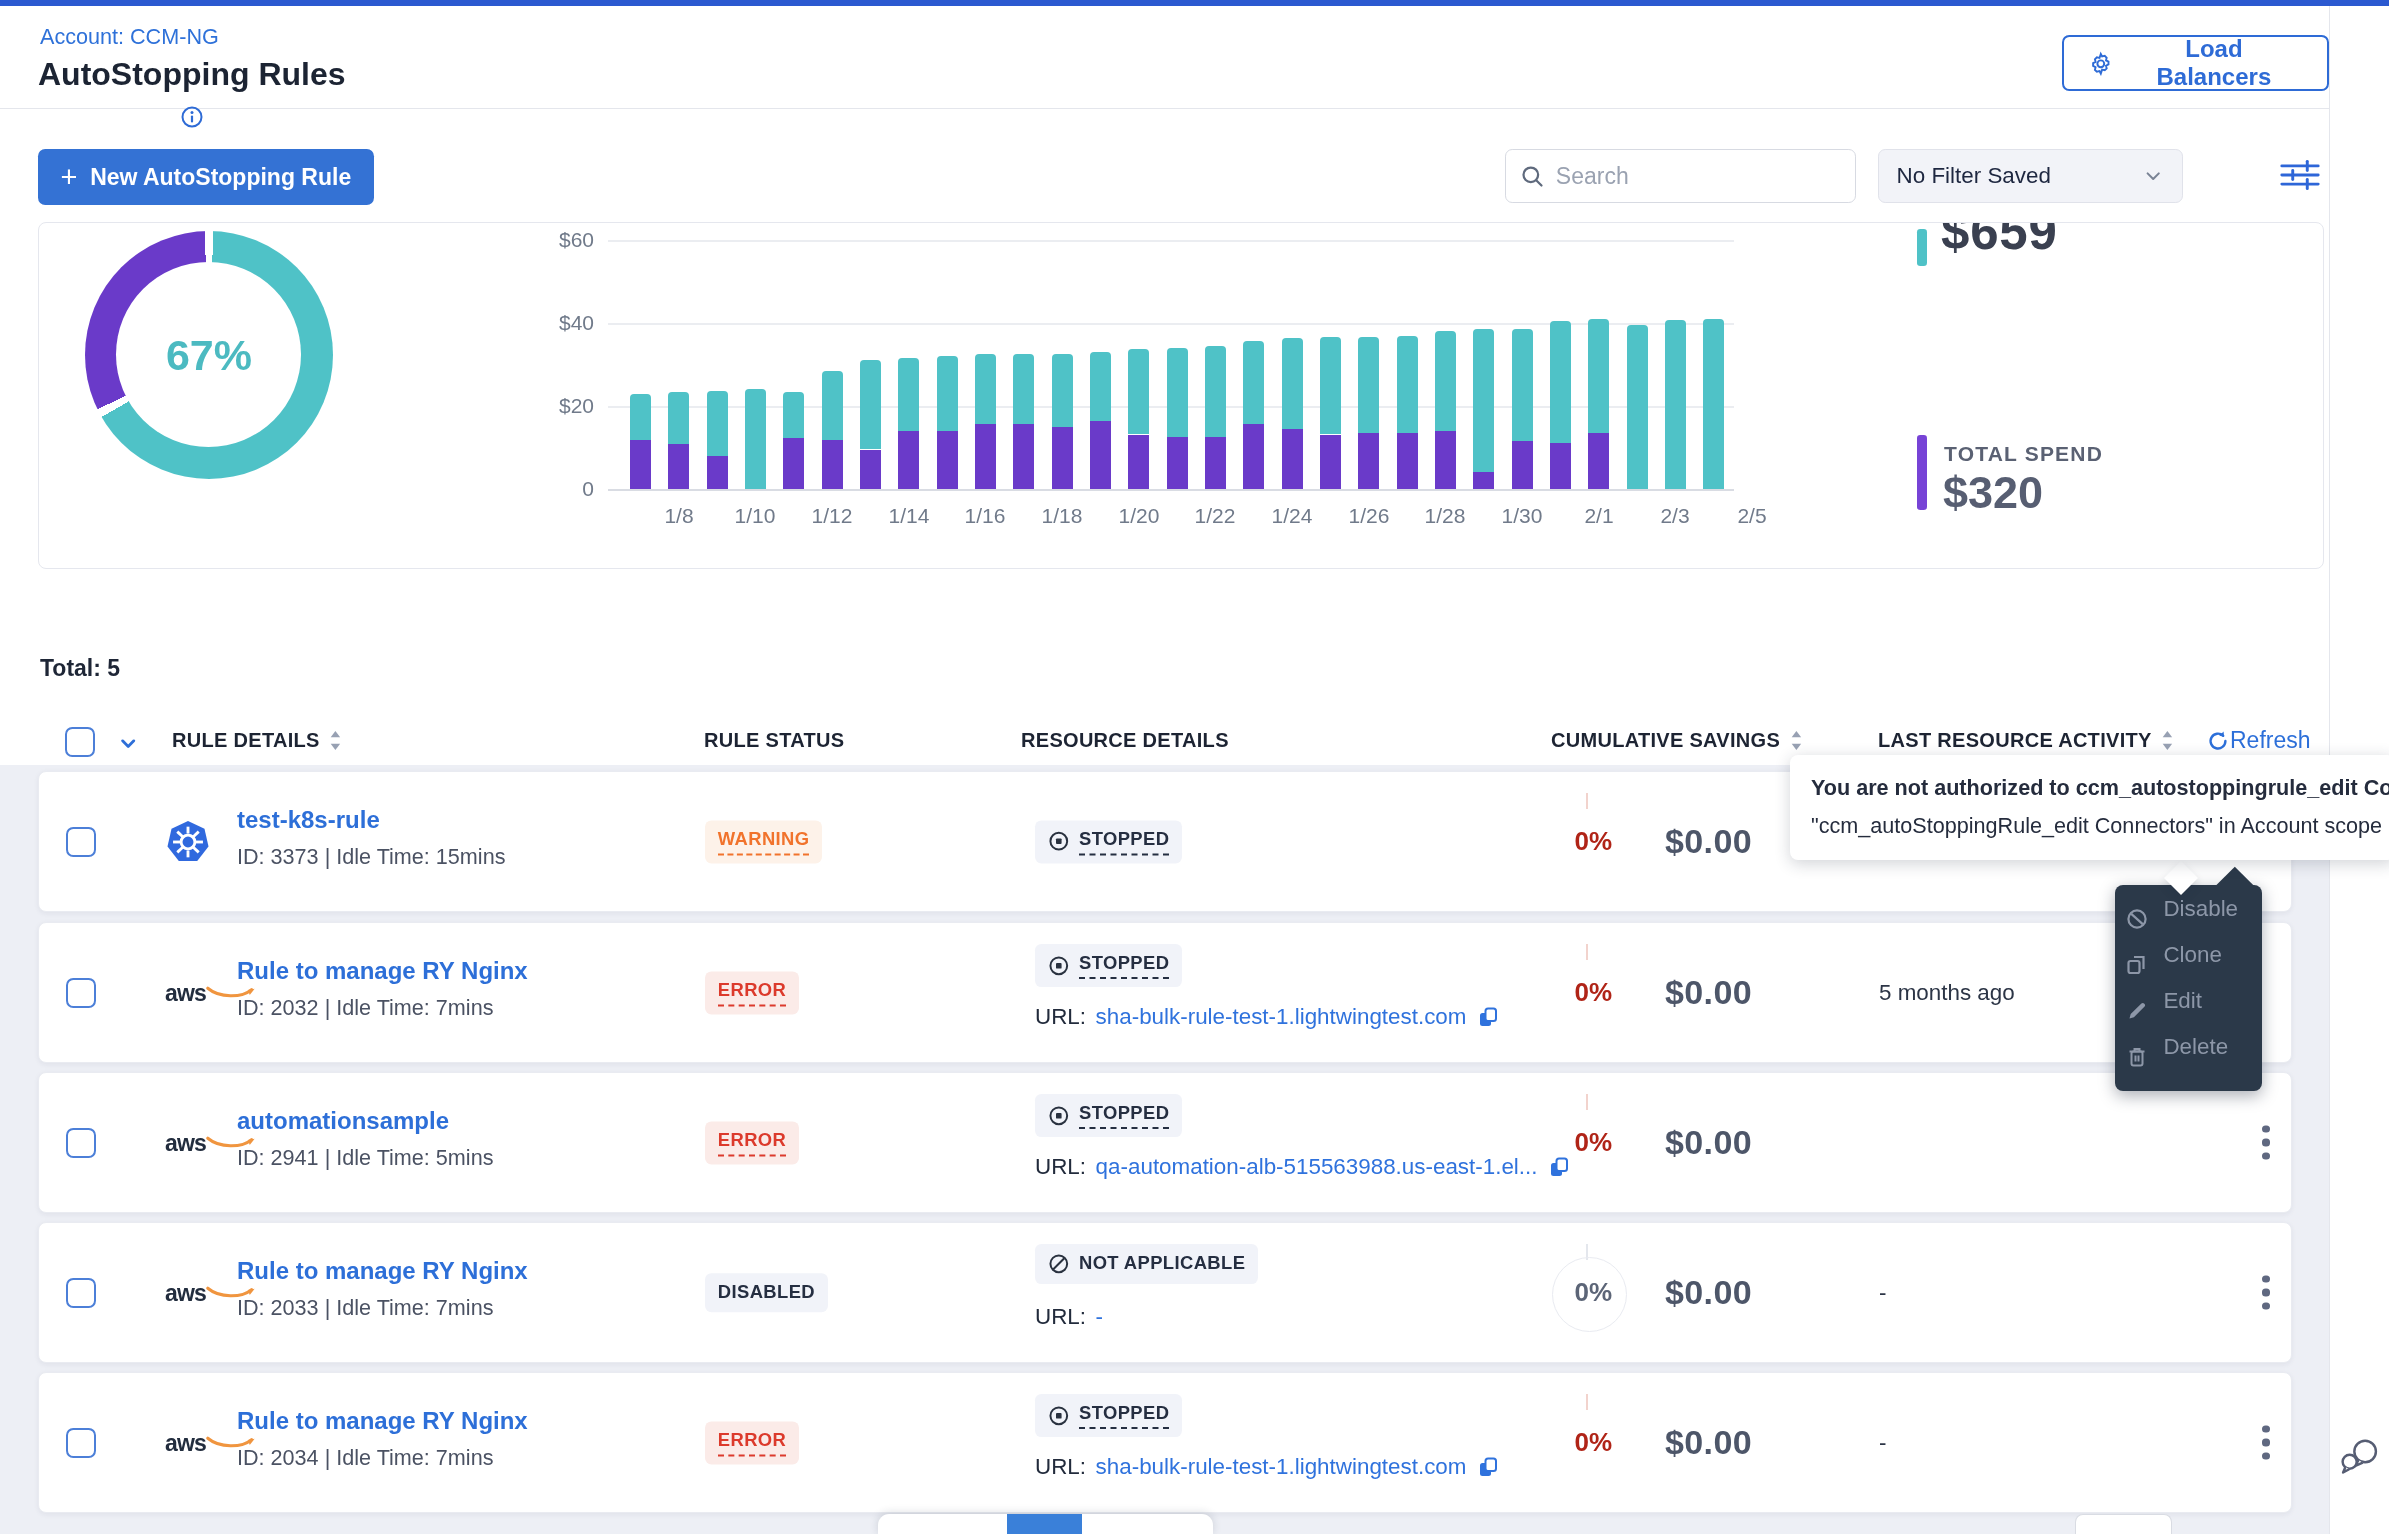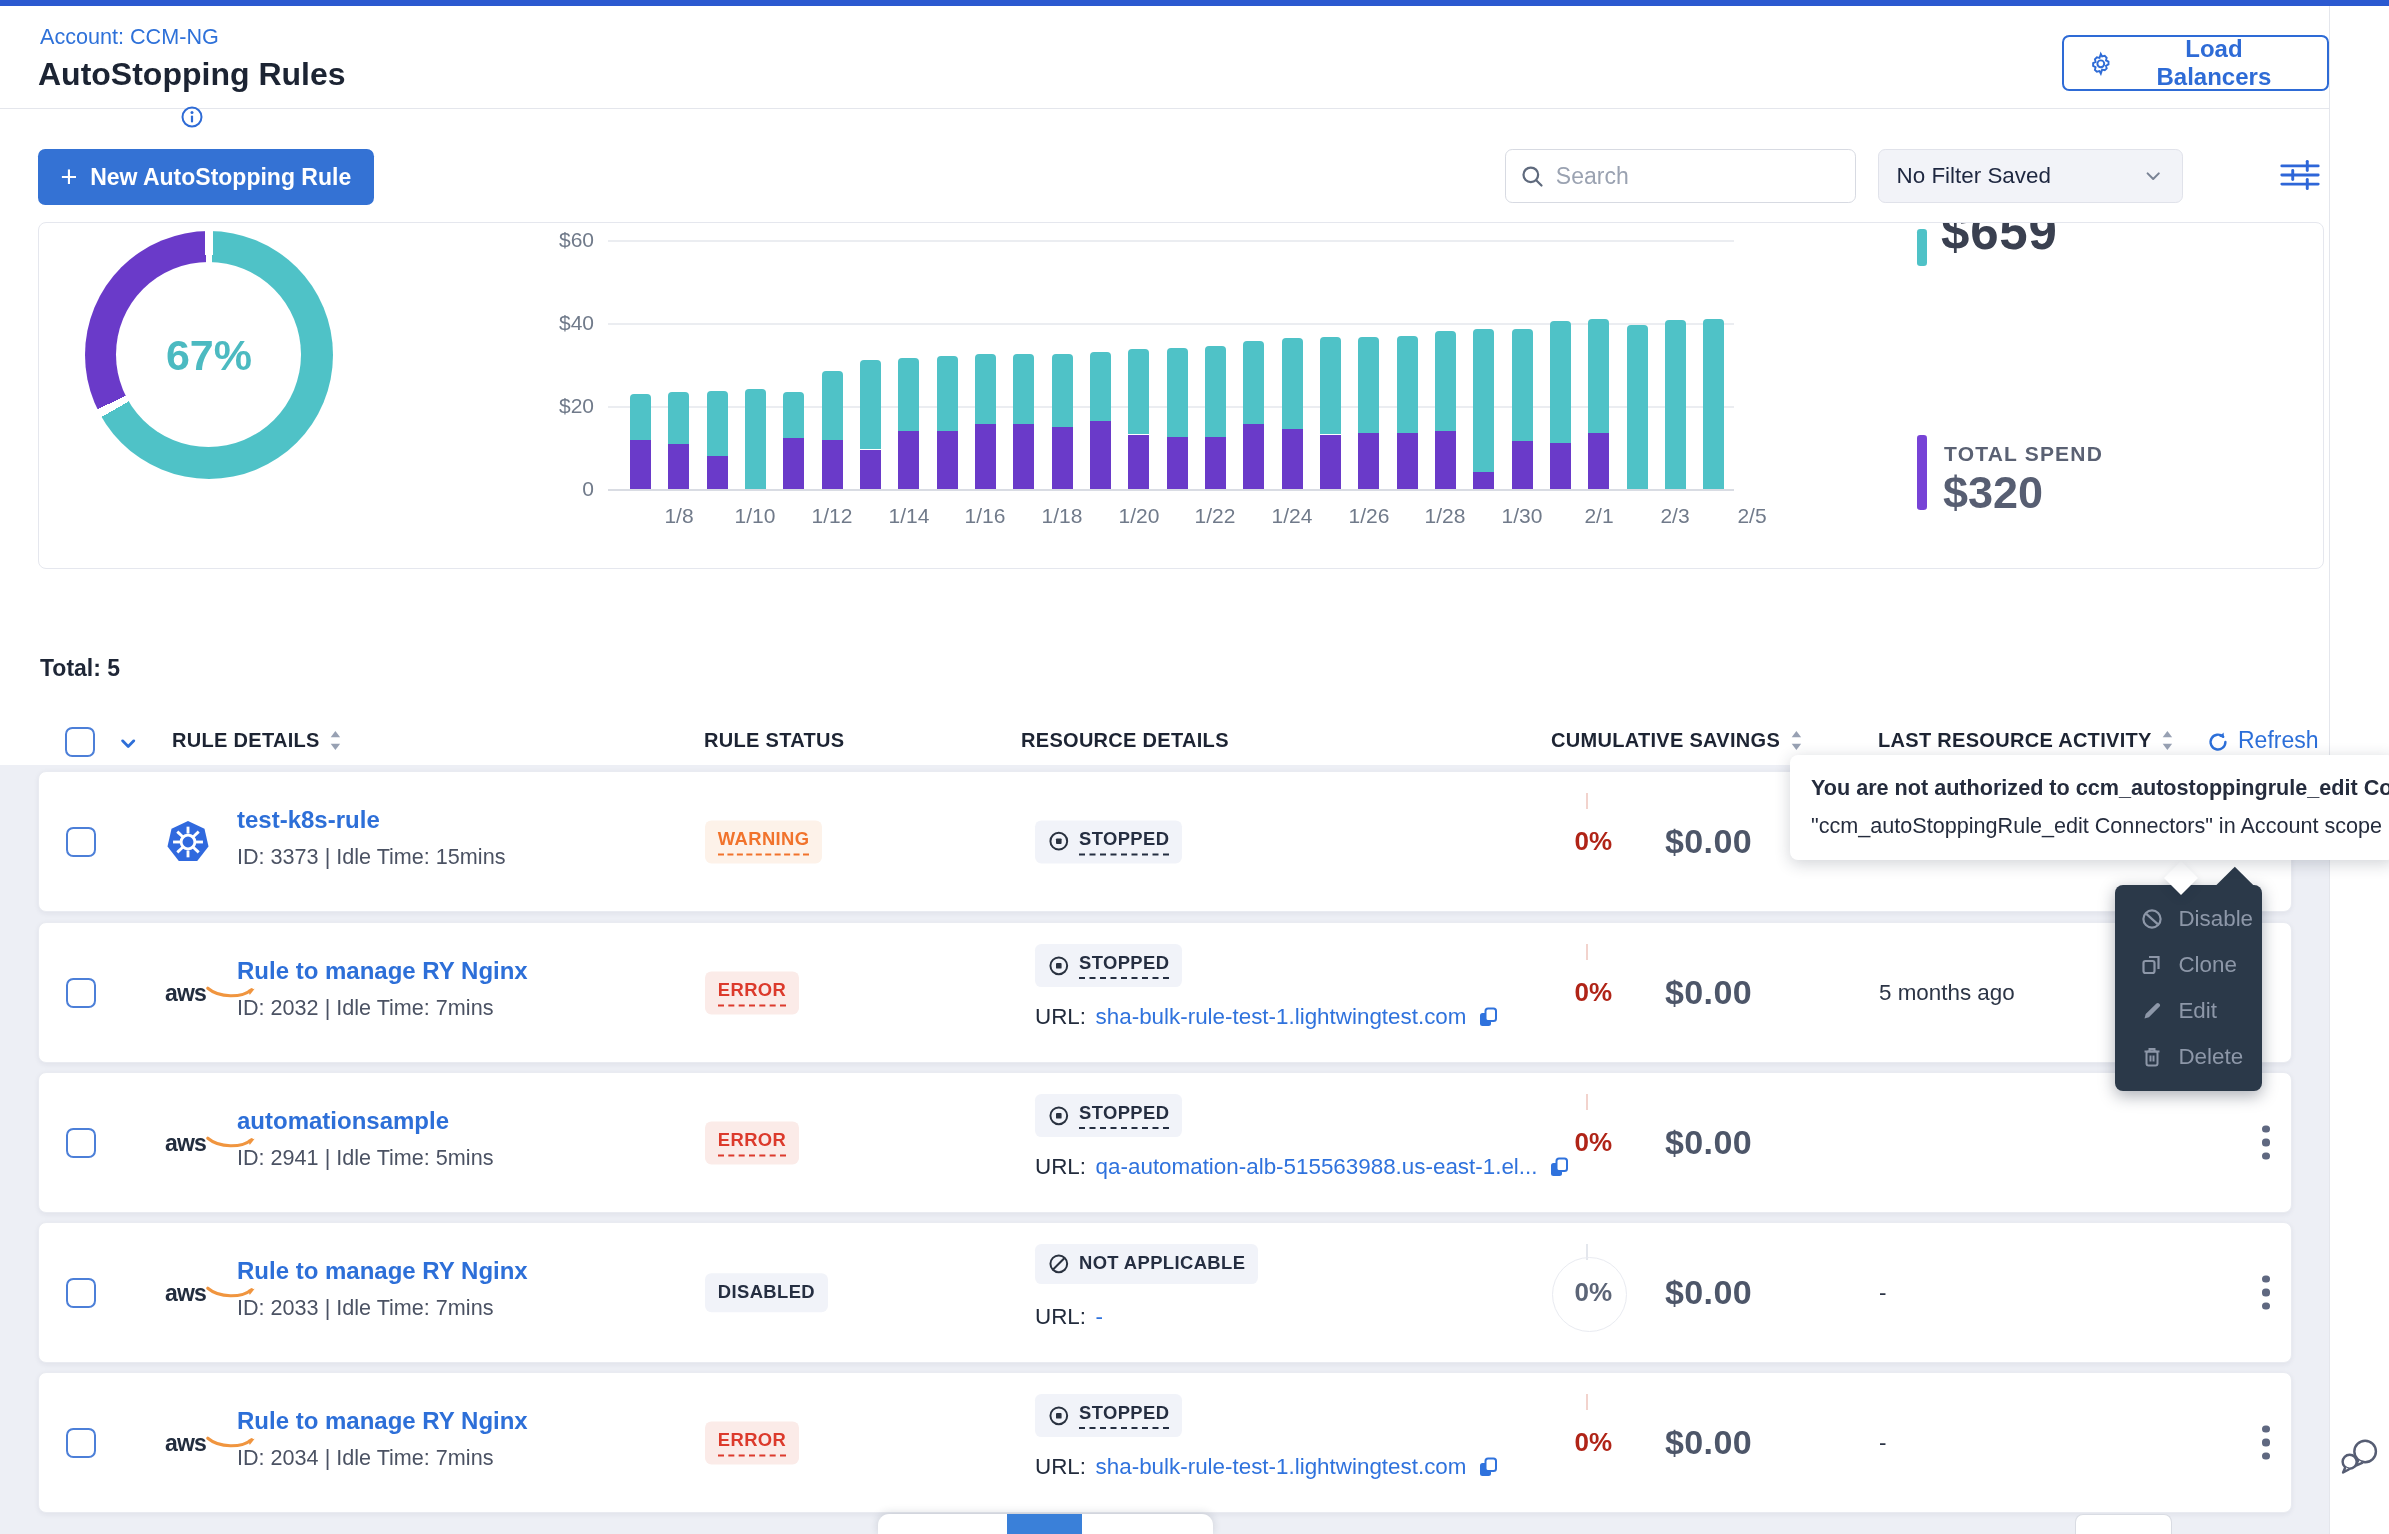--- a/index.html
+++ b/index.html
@@ -41,21 +41,21 @@
   .savings-marker{position:absolute;left:1878px;top:5.6px;width:10.4px;height:37px;background:#4fc2c7;border-radius:3.2px;}
   .savings-value{position:absolute;left:1902px;top:-21px;font-size:51px;font-weight:700;color:#3a4050;letter-spacing:0.8px;}
   .spend-marker{position:absolute;left:1878px;top:212px;width:10.4px;height:75px;background:#7743d6;border-radius:3.2px;}
   .spend-label{position:absolute;left:1905px;top:219px;font-size:21px;font-weight:700;letter-spacing:1.2px;color:#5a6173;}
   .spend-value{position:absolute;left:1904px;top:244px;font-size:45px;font-weight:700;color:#575e72;}
   
   .total-label{position:absolute;left:40px;top:655px;font-size:23px;font-weight:700;color:#1e2636;}
   .thead{position:absolute;left:0;top:719px;width:2329px;height:46px;background:#fff;}
   .th{position:absolute;top:9.6px;font-size:20px;font-weight:700;color:#1d2433;letter-spacing:0.3px;display:flex;align-items:center;gap:9.6px;}
   .checkbox{width:30px;height:30px;border:2.4px solid #4c7fd8;border-radius:7.2px;background:#fff;box-sizing:border-box;cursor:pointer;}
-  .refresh{position:absolute;left:2206px;top:8px;display:flex;align-items:flex-end;gap:8px;font-size:23px;color:#2c6fd9;cursor:pointer;}
+  .refresh{position:absolute;left:2206px;top:8px;display:flex;align-items:center;font-size:23px;color:#2c6fd9;cursor:pointer;}
   .rows-zone{position:absolute;left:0;top:765px;width:2329px;height:770px;background:#edeff5;}
   .rowcard{position:absolute;left:38px;width:2254px;height:141px;background:#fff;border:0.8px solid #e9ebf1;border-radius:8px;
            box-shadow:0 1.6px 4.8px rgba(30,40,60,.06);box-sizing:border-box;}
   .row-check{position:absolute;left:27px;top:50%;transform:translateY(-50%);}
   .prov-icon{position:absolute;left:126px;top:50%;transform:translateY(-50%);width:53px;display:flex;flex-direction:row;align-items:center;}
   .aws-word{font-size:23px;font-weight:700;color:#222d3e;line-height:21px;letter-spacing:-0.8px;}
   .rule-name{position:absolute;left:198px;top:34px;font-size:24px;font-weight:600;color:#2d6fd8;cursor:pointer;}
   .rule-meta{position:absolute;left:198px;top:72px;font-size:21.6px;color:#4b5263;}
   .statuscell{position:absolute;left:666px;top:50%;transform:translateY(-50%);}
   .badge{display:inline-flex;align-items:center;gap:9.6px;padding:8px 12.8px;border-radius:6.4px;font-size:18.4px;font-weight:700;letter-spacing:0.4px;}
@@ -84,21 +84,21 @@
   
   .tooltip{position:absolute;left:1790px;top:755px;width:605px;background:#fff;border-radius:8px;z-index:40;
            box-shadow:0 3.2px 16px rgba(30,40,60,.20);padding:14.4px 21px;box-sizing:border-box;}
   .tooltip .tline{font-size:21.6px;color:#252c3d;line-height:38px;font-weight:500;white-space:nowrap;}
   .tooltip .tline:first-child{font-weight:700;}
   .caret-white{position:absolute;left:2169px;top:866px;width:24px;height:24px;background:#fff;transform:rotate(45deg);z-index:39;
            box-shadow:3.2px 3.2px 8px rgba(30,40,60,.15);}
   .caret-dark{position:absolute;left:2222px;top:872px;width:25.6px;height:25.6px;background:#2b3949;transform:rotate(45deg);z-index:38;}
   .ctx-menu{position:absolute;left:2115px;top:885px;width:147px;background:#2b3949;border-radius:8px;z-index:37;
            padding:11.2px 0;box-shadow:0 4.8px 16px rgba(20,30,50,.35);}
-  .ctx-item{height:46px;display:flex;align-items:center;gap:14.4px;padding-left:25px;font-size:22.4px;color:#8d97a8;cursor:pointer;}
+  .ctx-item{height:46px;display:flex;gap:14.4px;padding-left:10px;font-size:22.4px;color:#8d97a8;cursor:pointer;}
   
   .pagination{position:absolute;left:878px;top:1514px;width:335px;height:21px;background:#fff;border-radius:11.2px 11.2px 0 0;
            box-shadow:0 -1.6px 8px rgba(30,40,60,.15);z-index:5;}
   .page-active{position:absolute;left:129px;top:0;width:75px;height:21px;background:#3a80d9;}
   .page-ctrl{position:absolute;left:2075px;top:1514px;width:97px;height:21px;background:#fff;border:1.6px solid #d9dce3;border-bottom:none;
            border-radius:8px 8px 0 0;box-sizing:border-box;z-index:5;}
   .gutter{position:absolute;left:2329px;top:6.4px;width:61px;height:1529px;background:#fff;border-left:1.6px solid #e4e6ec;}
   .chat-fab{position:absolute;left:2337px;top:1437px;width:45px;height:45px;background:none;border:none;cursor:pointer;padding:0;}
   .ic{display:inline-flex;align-items:center;justify-content:center;line-height:0;}
 </style>

